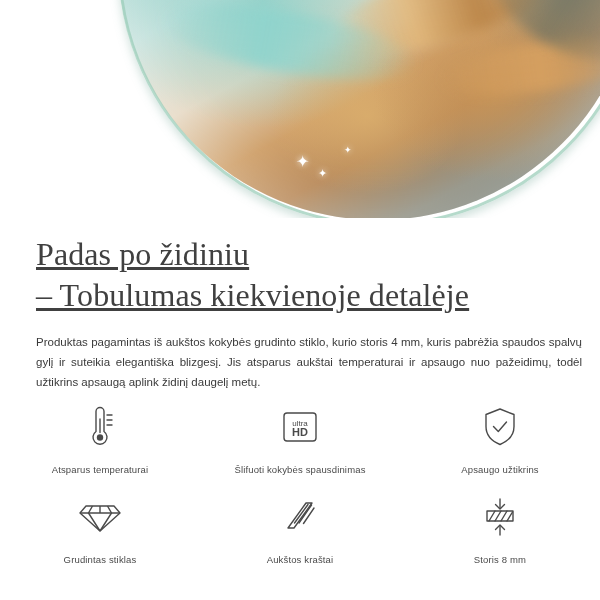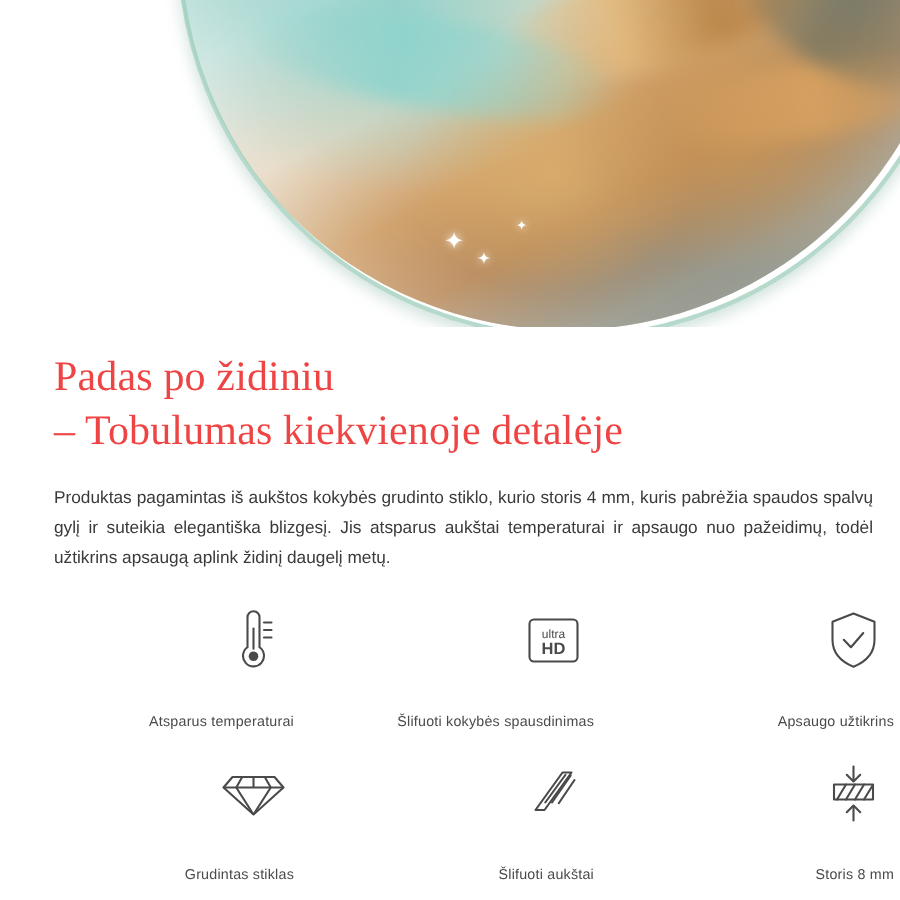--- a/index.html
+++ b/index.html
@@ -90,24 +90,25 @@
     position: absolute;
     left: 0;
     top: 218px;
     width: 600px;
   }
   .headline {
     margin: 0;
     padding: 16px 36px 0 36px;
     font-family: "Liberation Serif", serif;
     font-weight: 400;
-    font-size: 28px;
+    font-size: 32px;
     line-height: 1.28;
-    color: #ef4444;
+    color: #404040;
     letter-spacing: 0.1px;
+    text-decoration: underline;
   }
   .headline .l2 { display: block; }
 
   .body-copy {
     margin: 0;
     padding: 16px 18px 0 36px;
     font-size: 11.5px;
     line-height: 1.75;
     color: #3a3a3a;
     text-align: justify;
@@ -122,23 +123,22 @@
     width: 600px;
   }
   .feature-row {
     display: flex;
     width: 600px;
   }
   .feature {
     flex: 1 1 33.333%;
     display: flex;
     flex-direction: column;
-    align-items: flex-end;
+    align-items: center;
     padding: 10px 4px 6px 4px;
-    gap: 12px;
   }
   .feature-icon {
     width: 54px;
     height: 50px;
     display: flex;
     align-items: center;
     justify-content: center;
     margin-bottom: 12px;
   }
   .feature-label {
@@ -233,21 +233,21 @@
 
       <div class="feature">
         <div class="feature-icon">
           <svg width="42" height="40" viewBox="0 0 42 40" fill="none" stroke="#4a4a4a" stroke-width="1.4" stroke-linecap="round" stroke-linejoin="round">
             <path d="M9 31 L27 6 h6 L15 31z"></path>
             <path d="M15.5 26 L29 7.5"></path>
             <path d="M20 26 L32.5 8"></path>
             <path d="M24.5 26.5 L35 11"></path>
           </svg>
         </div>
-        <div class="feature-label">Šlifuoti aukštai</div>
+        <div class="feature-label">Aukštos kraštai</div>
       </div>
 
       <div class="feature">
         <div class="feature-icon">
           <svg width="42" height="42" viewBox="0 0 42 42" fill="none" stroke="#4a4a4a" stroke-width="1.4" stroke-linecap="round" stroke-linejoin="round">
             <path d="M21 3 v9"></path>
             <path d="M16.5 8.5 L21 13 l4.5-4.5"></path>
             <rect x="8" y="15" width="26" height="10"></rect>
             <path d="M10 25 L16 15 M16 25 L22 15 M22 25 L28 15 M28 25 L33.5 16"></path>
             <path d="M21 39 v-9"></path>

